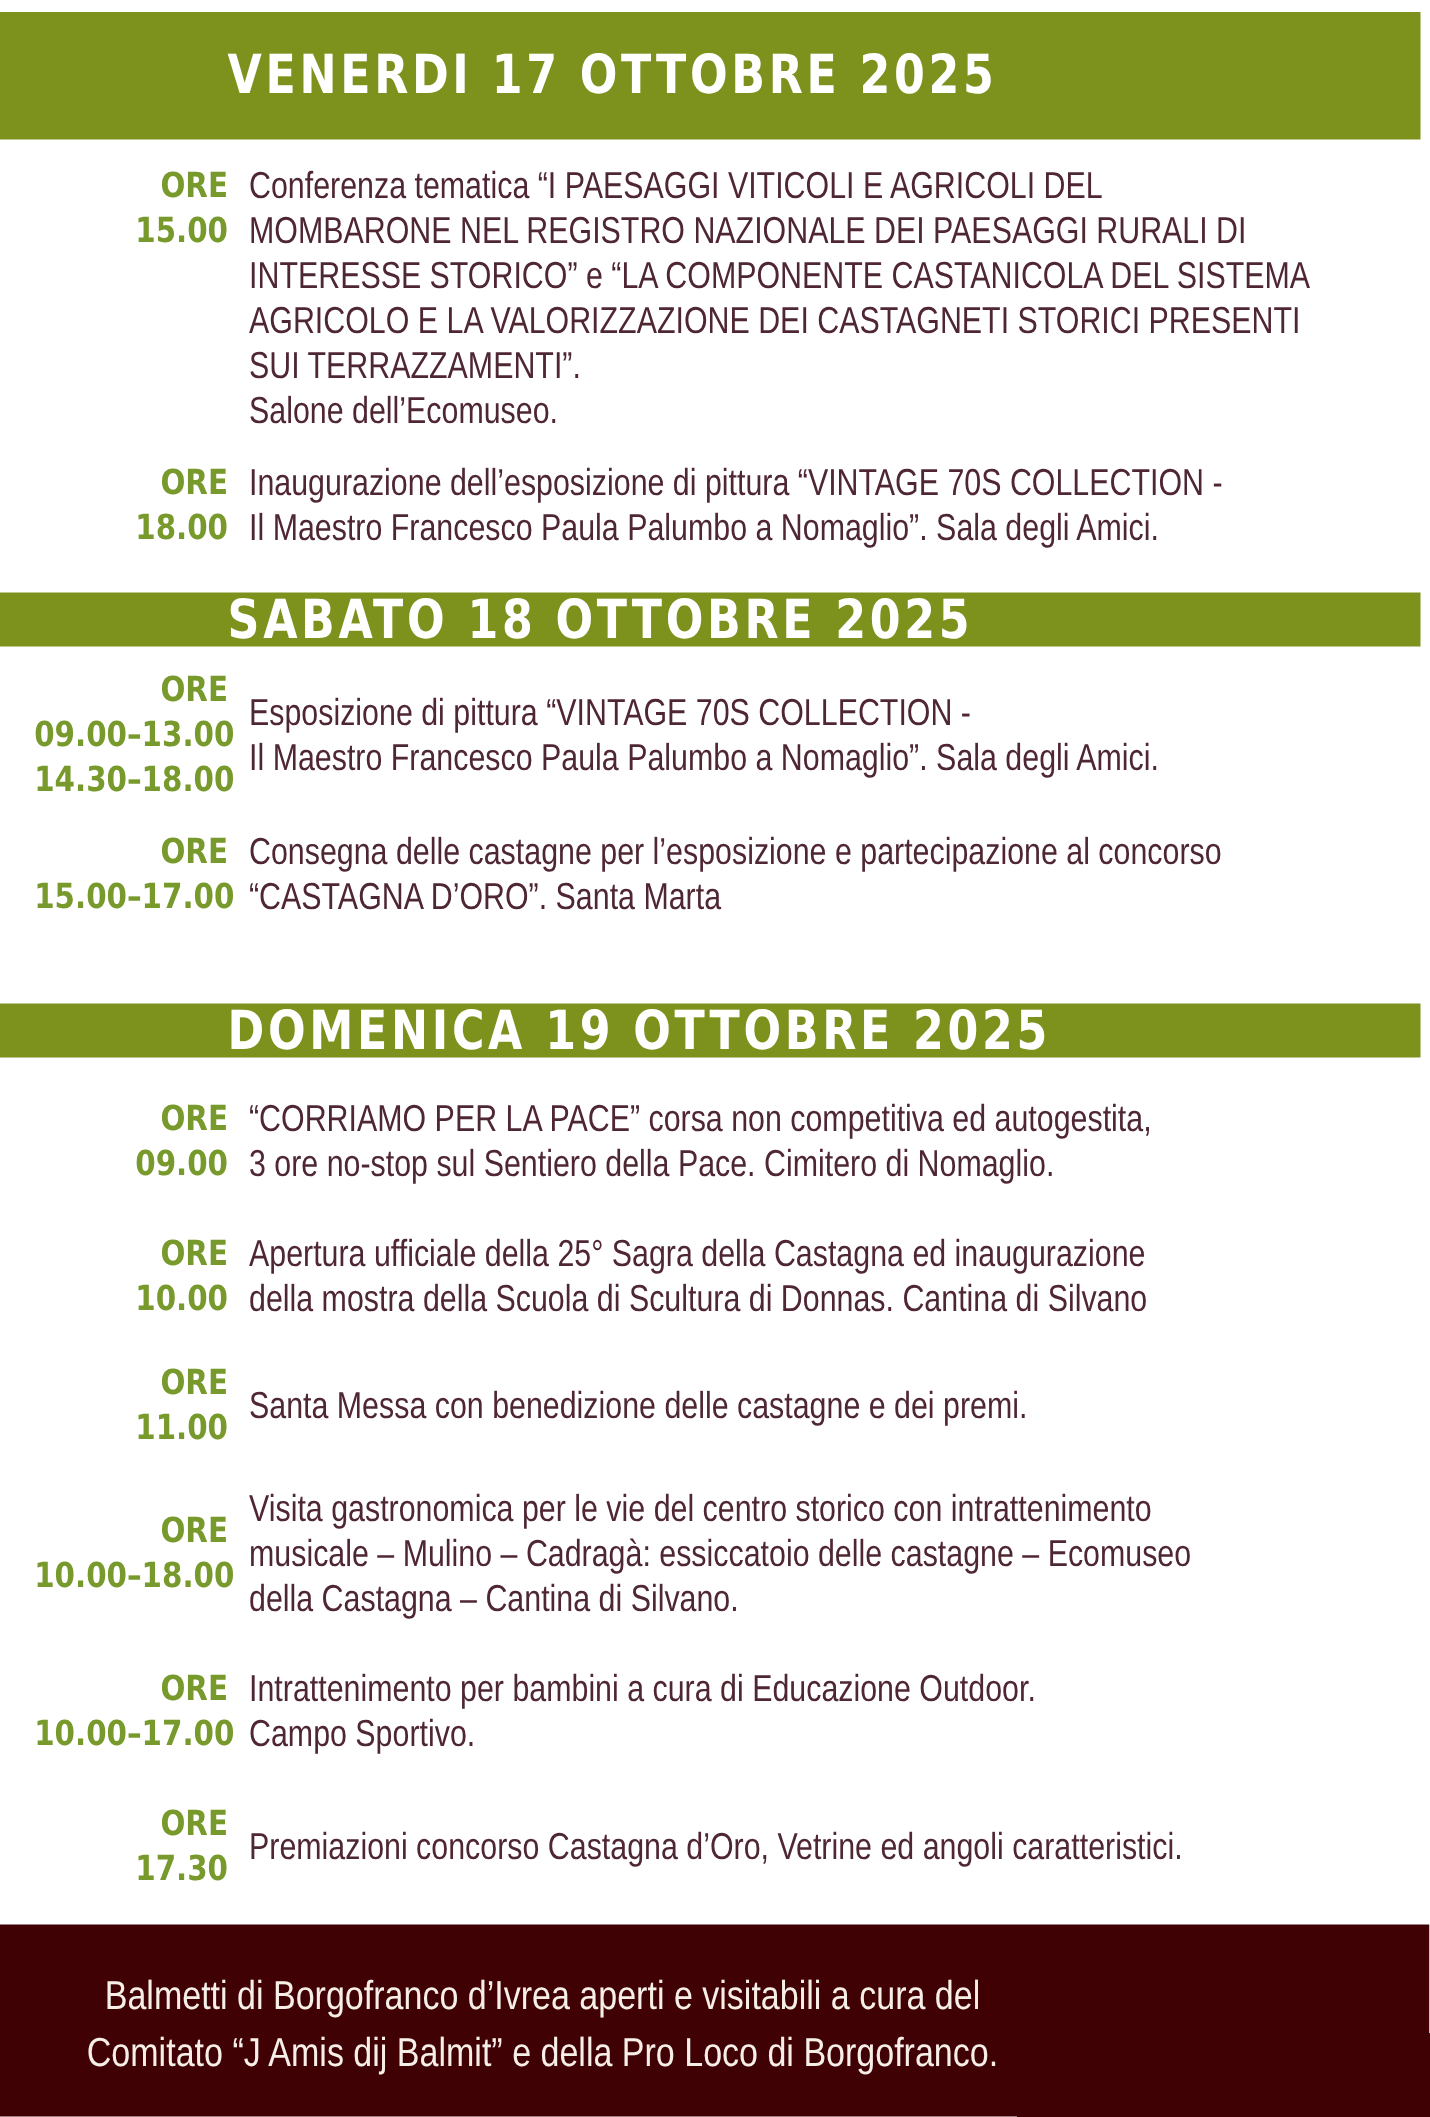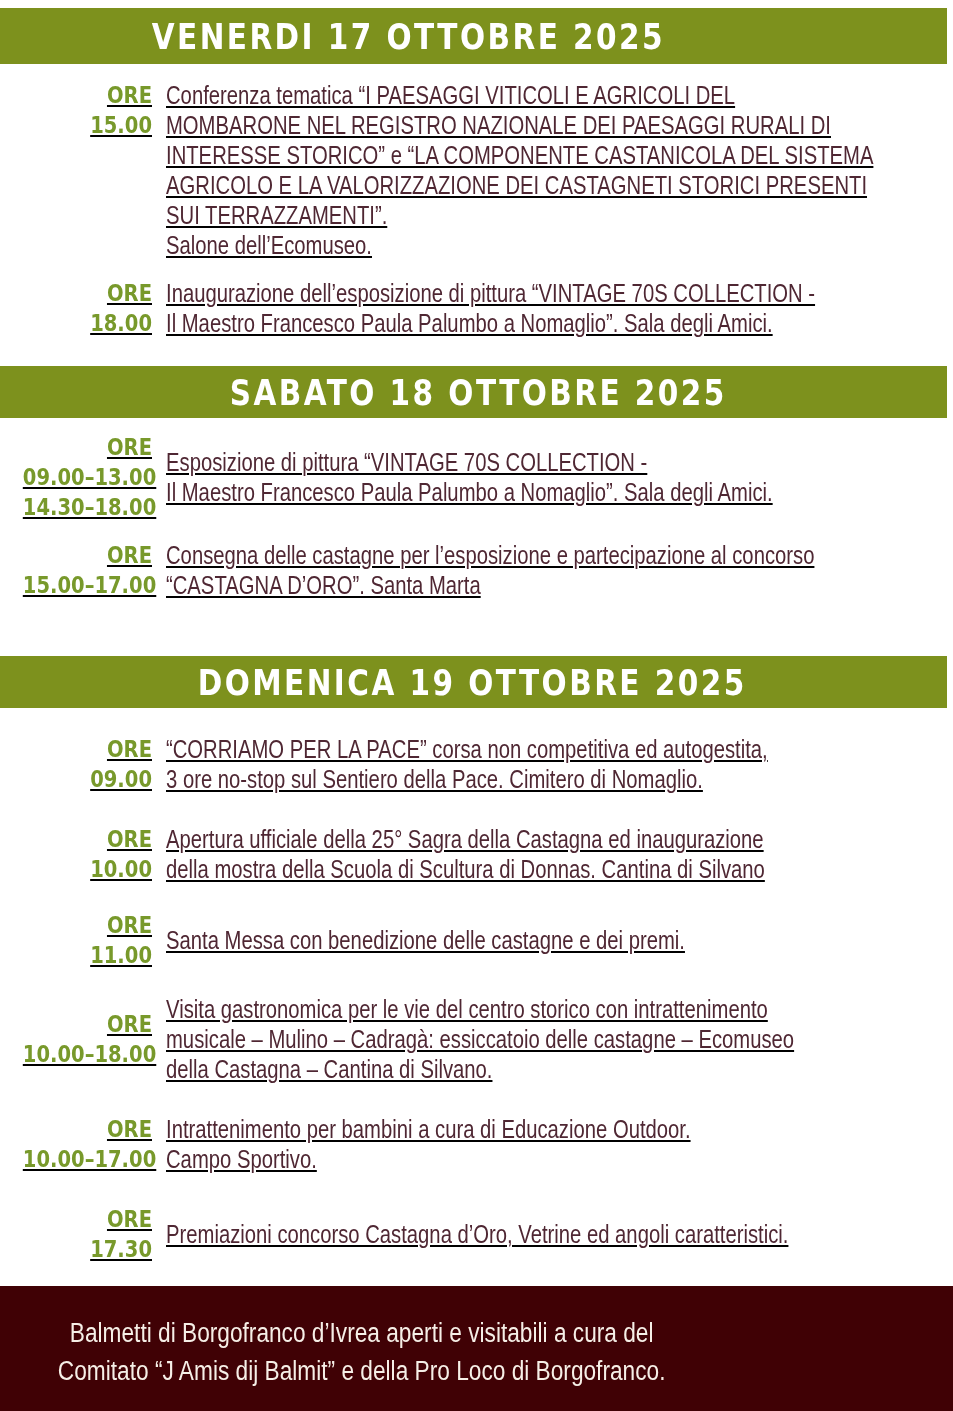--- a/index.html
+++ b/index.html
@@ -12,34 +12,34 @@
   html,body{margin:0;padding:0;}
   body{
     width:953px;height:1411px;background:#ffffff;overflow:hidden;
     font-family:"Liberation Sans",sans-serif;
   }
   .banner{
     background:var(--banner-green);
     margin-right:6px;
     display:flex;align-items:center;
   }
-  .banner.first{margin-top:8px;height:56px;}
-  .banner.rest{height:52px;justify-content:center;}
+  .banner.first{margin-top:8px;height:85px;}
+  .banner.rest{height:36px;}
   .banner-title{
     color:#ffffff;
     font-family:"DejaVu Sans",sans-serif;
     font-weight:bold;
     font-size:36px;
     letter-spacing:3px;
     padding-left:185px;
     white-space:pre;
     transform:scaleX(0.82);
     transform-origin:left center;
   }
-  .event{display:flex;align-items:flex-start;text-decoration:underline;}
+  .event{display:flex;align-items:flex-start;}
   .event.center{align-items:center;}
   .time{
     flex:0 0 152px;width:152px;text-align:right;
     color:var(--time-green);
     font-family:"DejaVu Sans",sans-serif;
     font-weight:bold;
     font-size:23px;line-height:30px;
     white-space:pre;
     transform:scaleX(0.85);
     transform-origin:100% 50%;

